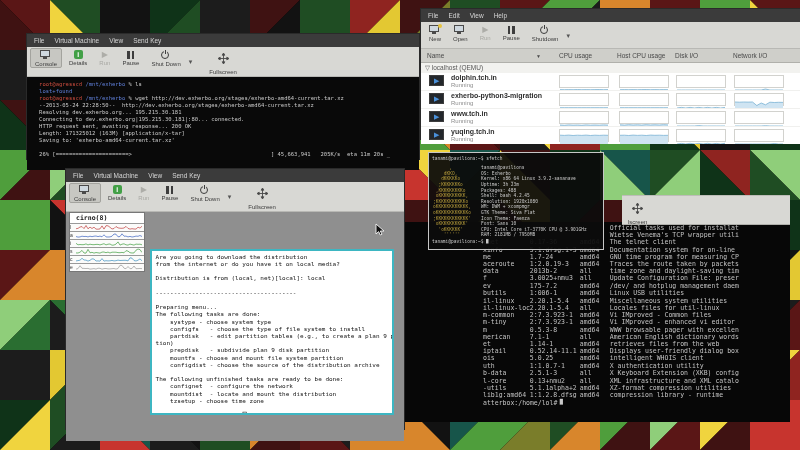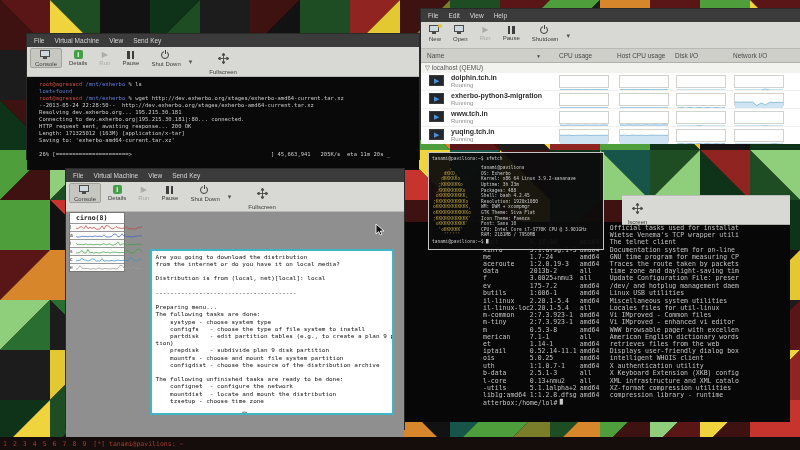--- a/index.html
+++ b/index.html
@@ -61,21 +61,21 @@
   .vm-row{position:relative;height:17px;border-bottom:1px solid #f0f0ee;}
   .vm-name{position:absolute;left:30px;top:1px;font-size:7px;font-weight:bold;color:#2e2e2e;}
   .vm-status{position:absolute;left:30px;top:9px;font-size:6px;color:#8d8d8d;}
   .vmico{position:absolute;left:8px;top:2px;width:15px;height:11px;border:1px solid #3c3c3c;background:#23272b;box-sizing:border-box;}
   .vmico .pl{position:absolute;left:4px;top:0px;font-size:7px;color:#4a90d9;line-height:9px;}
   .sparkcell{position:absolute;top:2px;width:50px;height:13px;background:#fff;border:1px solid #d2d2ce;box-sizing:border-box;}
 
   
   #winC{left:65px;top:168px;width:340px;height:262px;z-index:4;}
   #winC .display{position:relative;background:#8f8f8f;height:229px;overflow:hidden;}
-  #cirno{position:absolute;left:3px;top:0px;width:56px;background:#1d4ed8;border:1px solid #777;box-sizing:border-box;}
+  #cirno{position:absolute;left:3px;top:0px;width:76px;background:#1d4ed8;border:1px solid #777;box-sizing:border-box;}
   .cir-title{font-family:"DejaVu Sans Mono",monospace;font-size:6.5px;font-weight:bold;color:#111;
     text-align:left;padding:1px 0 1px 6px;background:#fff;}
   .cir-row{position:relative;height:7px;border-top:1px solid #999;background:#fbfbfa;}
   .cir-row .lb{position:absolute;left:0px;top:0px;font-size:5px;color:#333;line-height:7px;}
   .cir-row svg{position:absolute;left:6px;top:0px;}
   #dialog{position:absolute;left:84px;top:37px;width:244px;height:166px;background:#ffffff;
     border:2px solid #3db6c2;box-sizing:border-box;overflow:hidden;}
   #dialogLines{transform:scale(0.6);width:166%;font-size:10px;line-height:12px;color:#151515;padding:4px 0 0 6px;}
   #cursorC{position:absolute;left:309px;top:11px;}
 
@@ -688,18 +688,13 @@
         </div>
       <div id="dialog" style="border-color: rgb(61, 182, 194);">
         <div class="scale-wrap" id="dialogLines"><div class="tline">Are you going to download the distribution</div><div class="tline">from the internet or do you have it on local media?</div><div class="tline">&nbsp;</div><div class="tline">Distribution is from (local, net)[local]: local</div><div class="tline">&nbsp;</div><div class="tline">---------------------------------------</div><div class="tline">&nbsp;</div><div class="tline">Preparing menu...</div><div class="tline">The following tasks are done:</div><div class="tline">    systype - choose system type</div><div class="tline">    configfs   - choose the type of file system to install</div><div class="tline">    partdisk   - edit partition tables (e.g., to create a plan 9 parti</div><div class="tline">tion)</div><div class="tline">    prepdisk   - subdivide plan 9 disk partition</div><div class="tline">    mountfs - choose and mount file system partition</div><div class="tline">    configdist - choose the source of the distribution archive</div><div class="tline">&nbsp;</div><div class="tline">The following unfinished tasks are ready to be done:</div><div class="tline">    confignet  - configure the network</div><div class="tline">    mountdist  - locate and mount the distribution</div><div class="tline">    tzsetup - choose time zone</div><div class="tline">&nbsp;</div><div class="tline">Task to do [confignet]: <span class="cursor-hollow"></span></div></div>
       </div>
       <svg id="cursorC" width="10" height="13" viewBox="0 0 10 13">
         <path d="M1 1 L1 11 L3.6 8.6 L5.3 12 L7 11.2 L5.3 8 L9 8 Z" fill="#111" stroke="#f5f5f5" stroke-width="0.9"></path>
       </svg>
     </div>
   </div>
 
-  <div id="taskbar" style="color: rgb(162, 60, 43);">
-    <span id="tags"><span class="tag">1</span><span class="tag">2</span><span class="tag">3</span><span class="tag">4</span><span class="tag">5</span><span class="tag">6</span><span class="tag">7</span><span class="tag">8</span><span class="tag">9</span></span>
-    <span id="layoutInd">[*]</span>
-    <span id="tbTitle">tanami@pavilions: ~</span>
-  </div>
 </div>
 
 </body></html>

